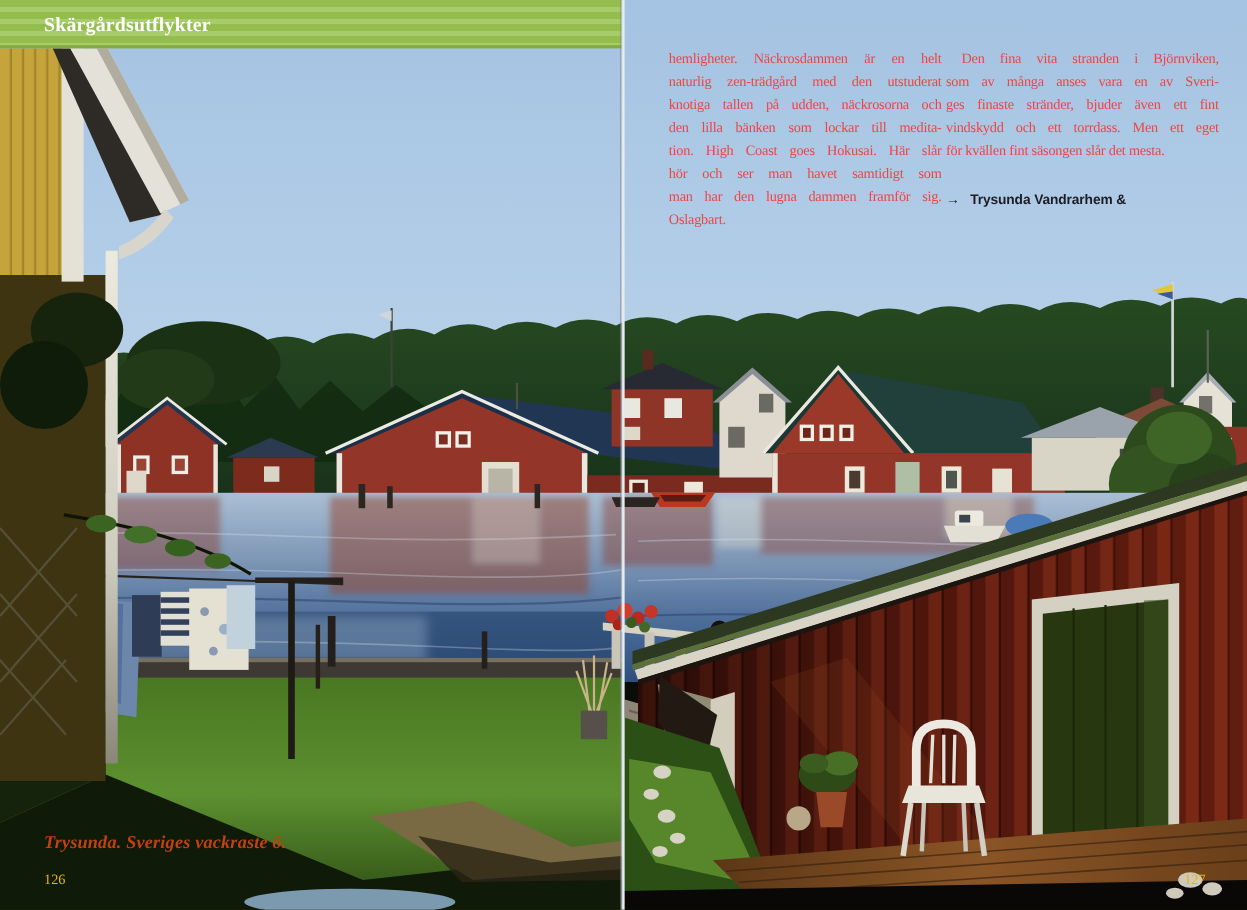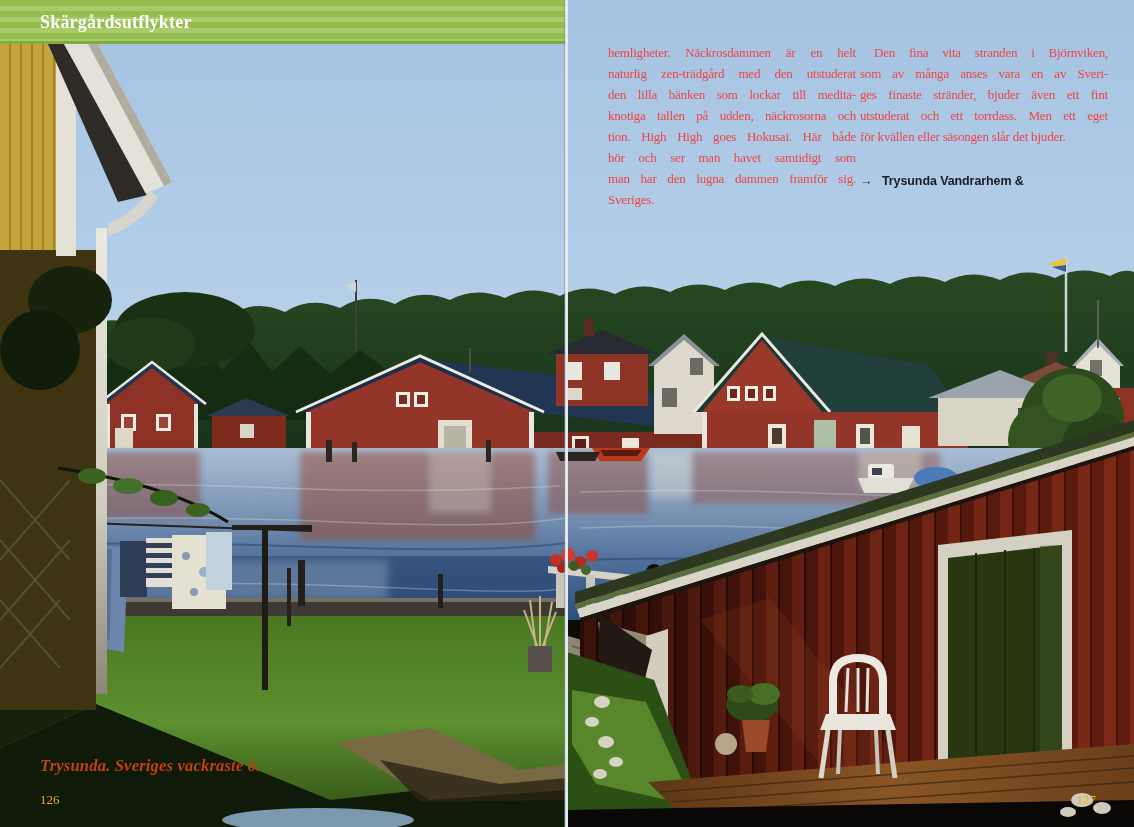--- a/index.html
+++ b/index.html
@@ -433,33 +433,33 @@
 
   <div class="headbar">
     <span class="title">Skärgårdsutflykter</span>
   </div>
 
   <div class="gutter"></div>
 
   <div class="col col-1">
       <div class="tline just">hemligheter. Näckrosdammen är en helt</div>
       <div class="tline just">naturlig zen-trädgård med den utstuderat</div>
+      <div class="tline just">knotiga tallen på udden, näckrosorna och</div>
       <div class="tline just">den lilla bänken som lockar till medita-</div>
-      <div class="tline just">knotiga tallen på udden, näckrosorna och</div>
-      <div class="tline just">tion. High High goes Hokusai. Här både</div>
+      <div class="tline just">tion. High Coast goes Hokusai. Här slår</div>
       <div class="tline just">hör och ser man havet samtidigt som</div>
       <div class="tline just">man har den lugna dammen framför sig.</div>
-      <div class="tline">Sveriges.</div>
+      <div class="tline">Oslagbart.</div>
     </div>
   <div class="col col-2">
       <div class="tline just">Den fina vita stranden i Björnviken,</div>
       <div class="tline just">som av många anses vara en av Sveri-</div>
       <div class="tline just">ges finaste stränder, bjuder även ett fint</div>
-      <div class="tline just">utstuderat och ett torrdass. Men ett eget</div>
-      <div class="tline">för kvällen eller säsongen slår det bjuder.</div>
+      <div class="tline just">vindskydd och ett torrdass. Men ett eget</div>
+      <div class="tline">för kvällen fint säsongen slår det mesta.</div>
     </div>
 
   <div class="refblock">
     <span class="arrow">→</span>
     <span>
       <span>Trysunda Vandrarhem &amp;</span><br>
     </span>
   </div>
 
   <div class="caption">Trysunda. Sveriges vackraste ö.</div>

